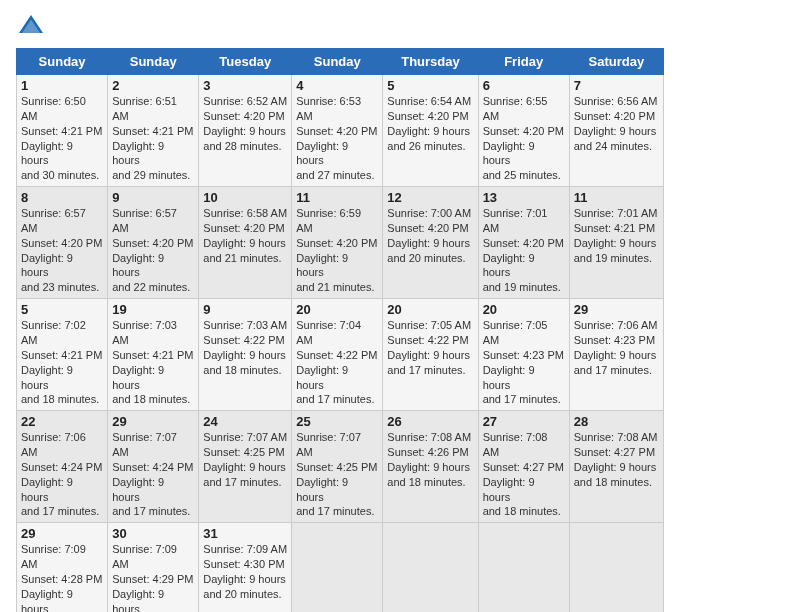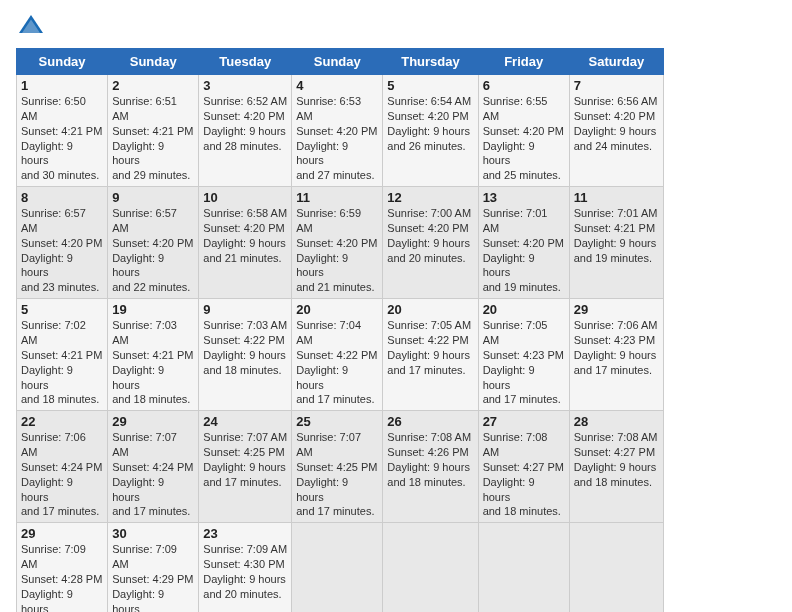--- a/index.html
+++ b/index.html
@@ -250,21 +250,21 @@
         <tr>
           <td>
             <span class="day-num">29</span>
             <div class="day-info">Sunrise: 7:09 AM<br>Sunset: 4:28 PM<br>Daylight: 9 hours<br>and 19 minutes.</div>
           </td>
           <td>
             <span class="day-num">30</span>
             <div class="day-info">Sunrise: 7:09 AM<br>Sunset: 4:29 PM<br>Daylight: 9 hours<br>and 19 minutes.</div>
           </td>
           <td>
-            <span class="day-num">23</span>
+            <span class="day-num">31</span>
             <div class="day-info">Sunrise: 7:09 AM<br>Sunset: 4:30 PM<br>Daylight: 9 hours<br>and 20 minutes.</div>
           </td>
           <td class="empty-cell"></td>
           <td class="empty-cell"></td>
           <td class="empty-cell"></td>
           <td class="empty-cell"></td>
         </tr>
       </tbody>
   </table>
 </div>

